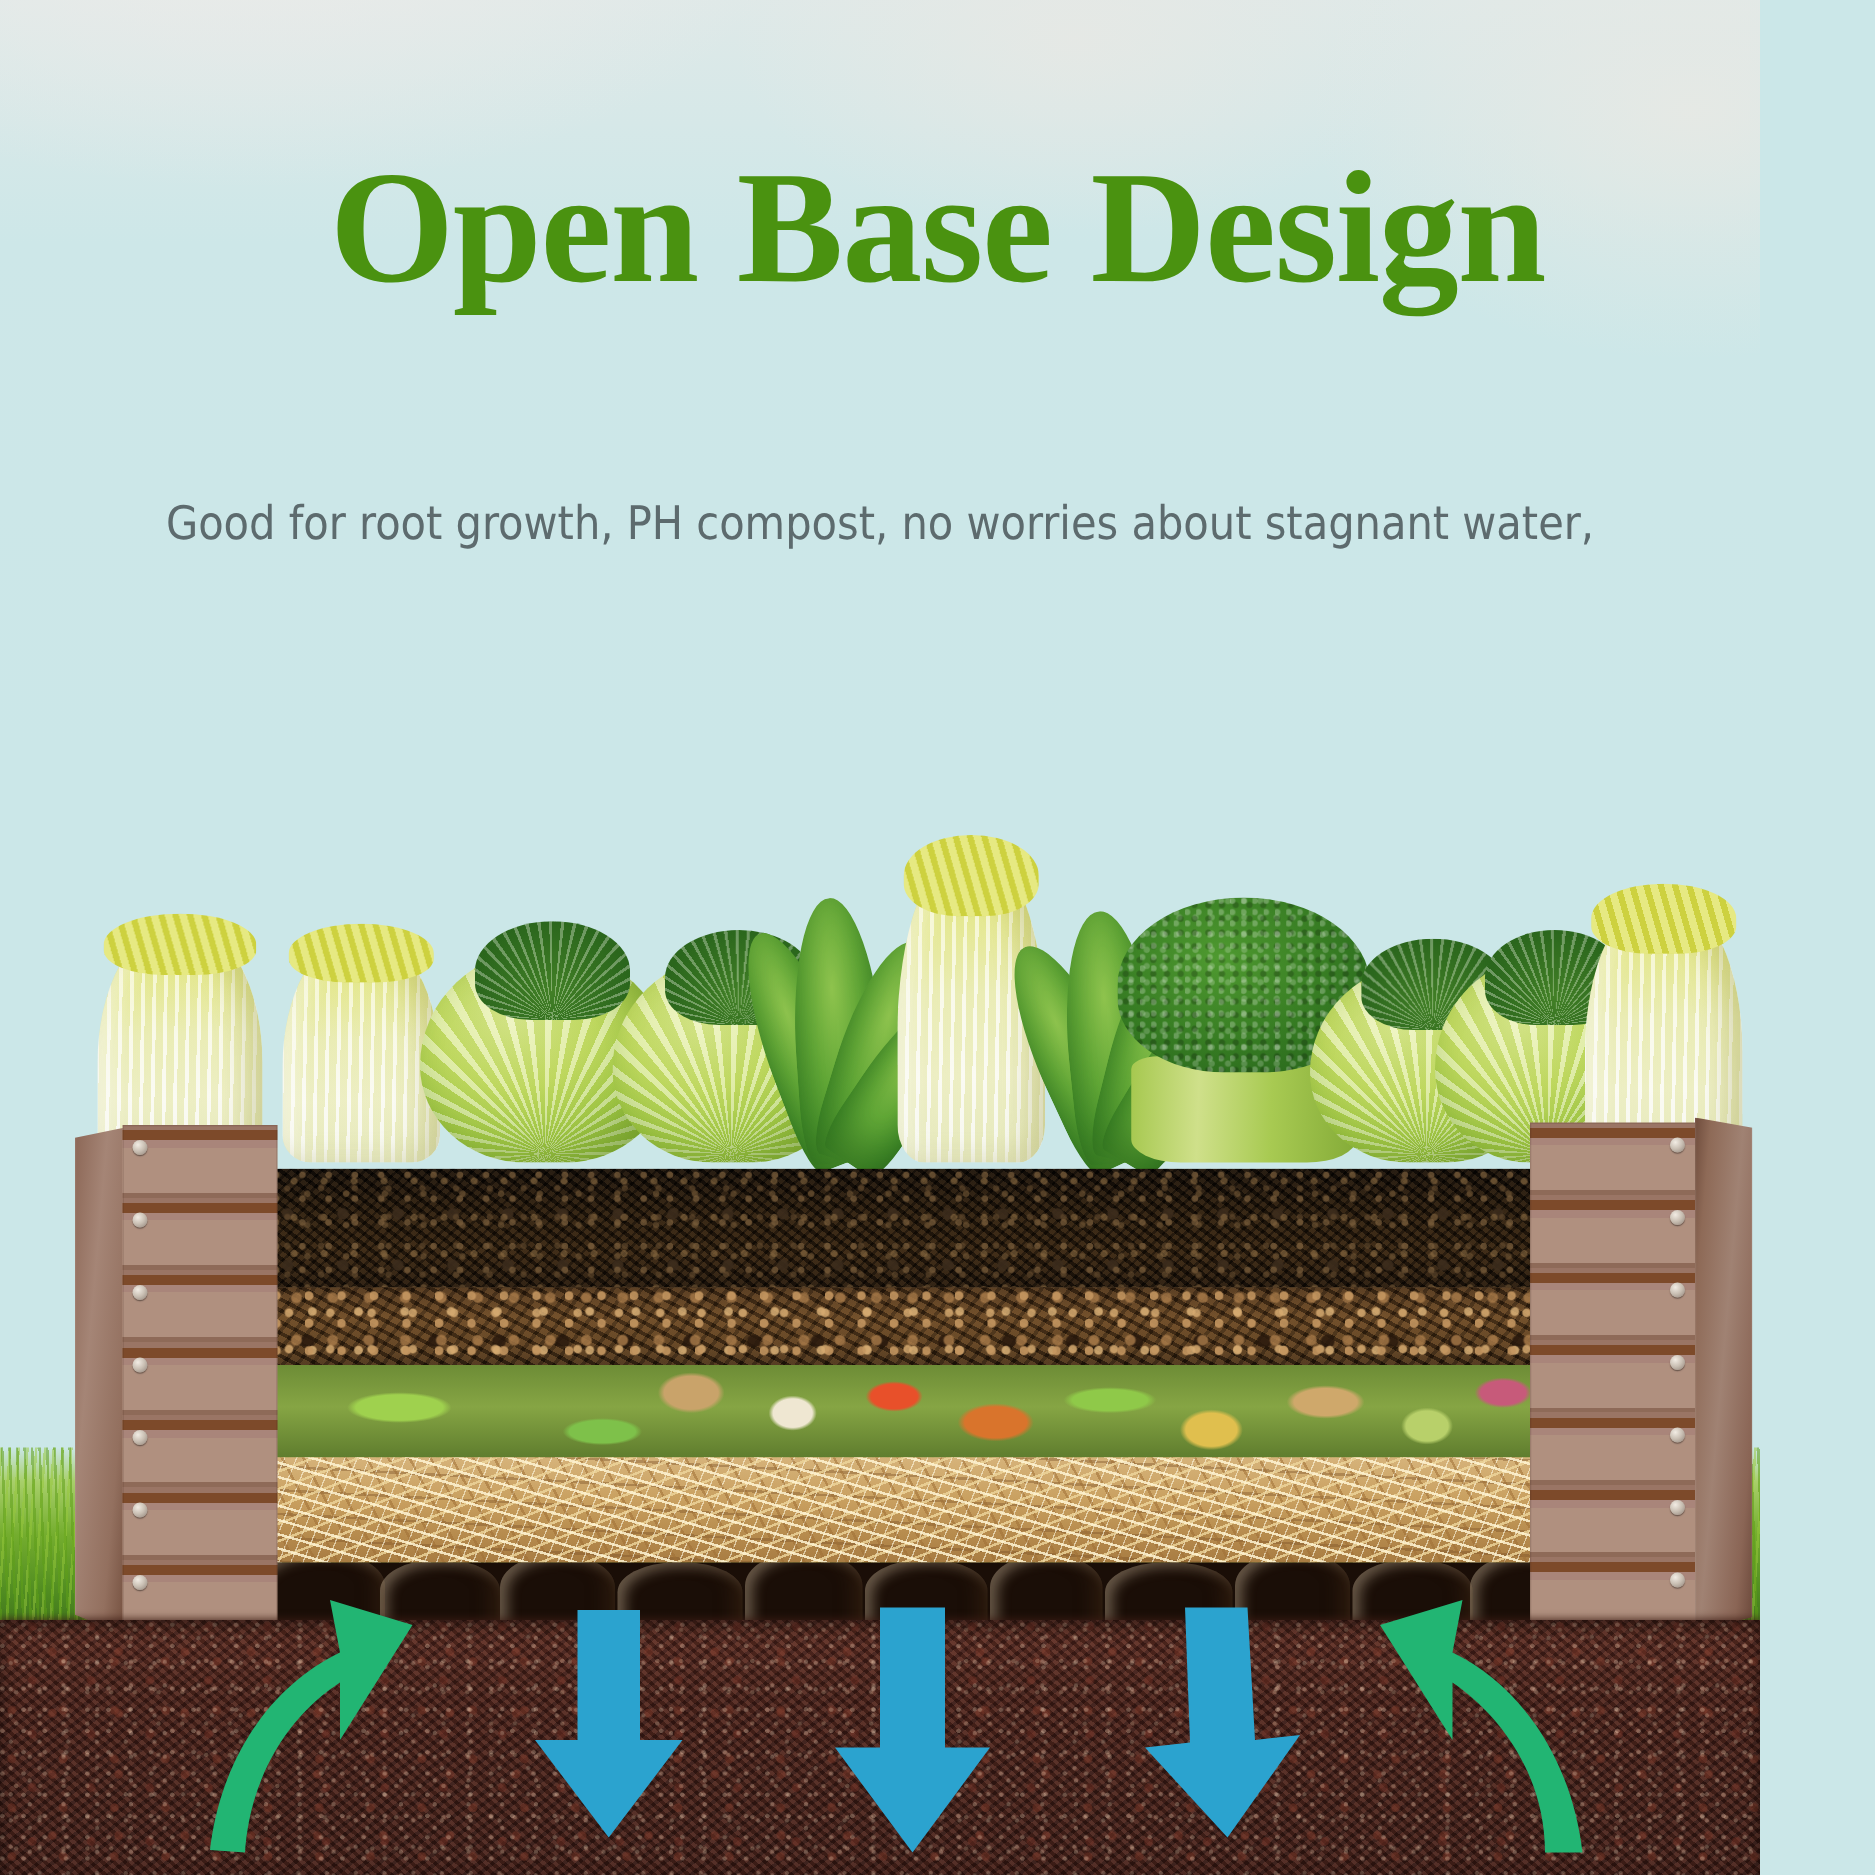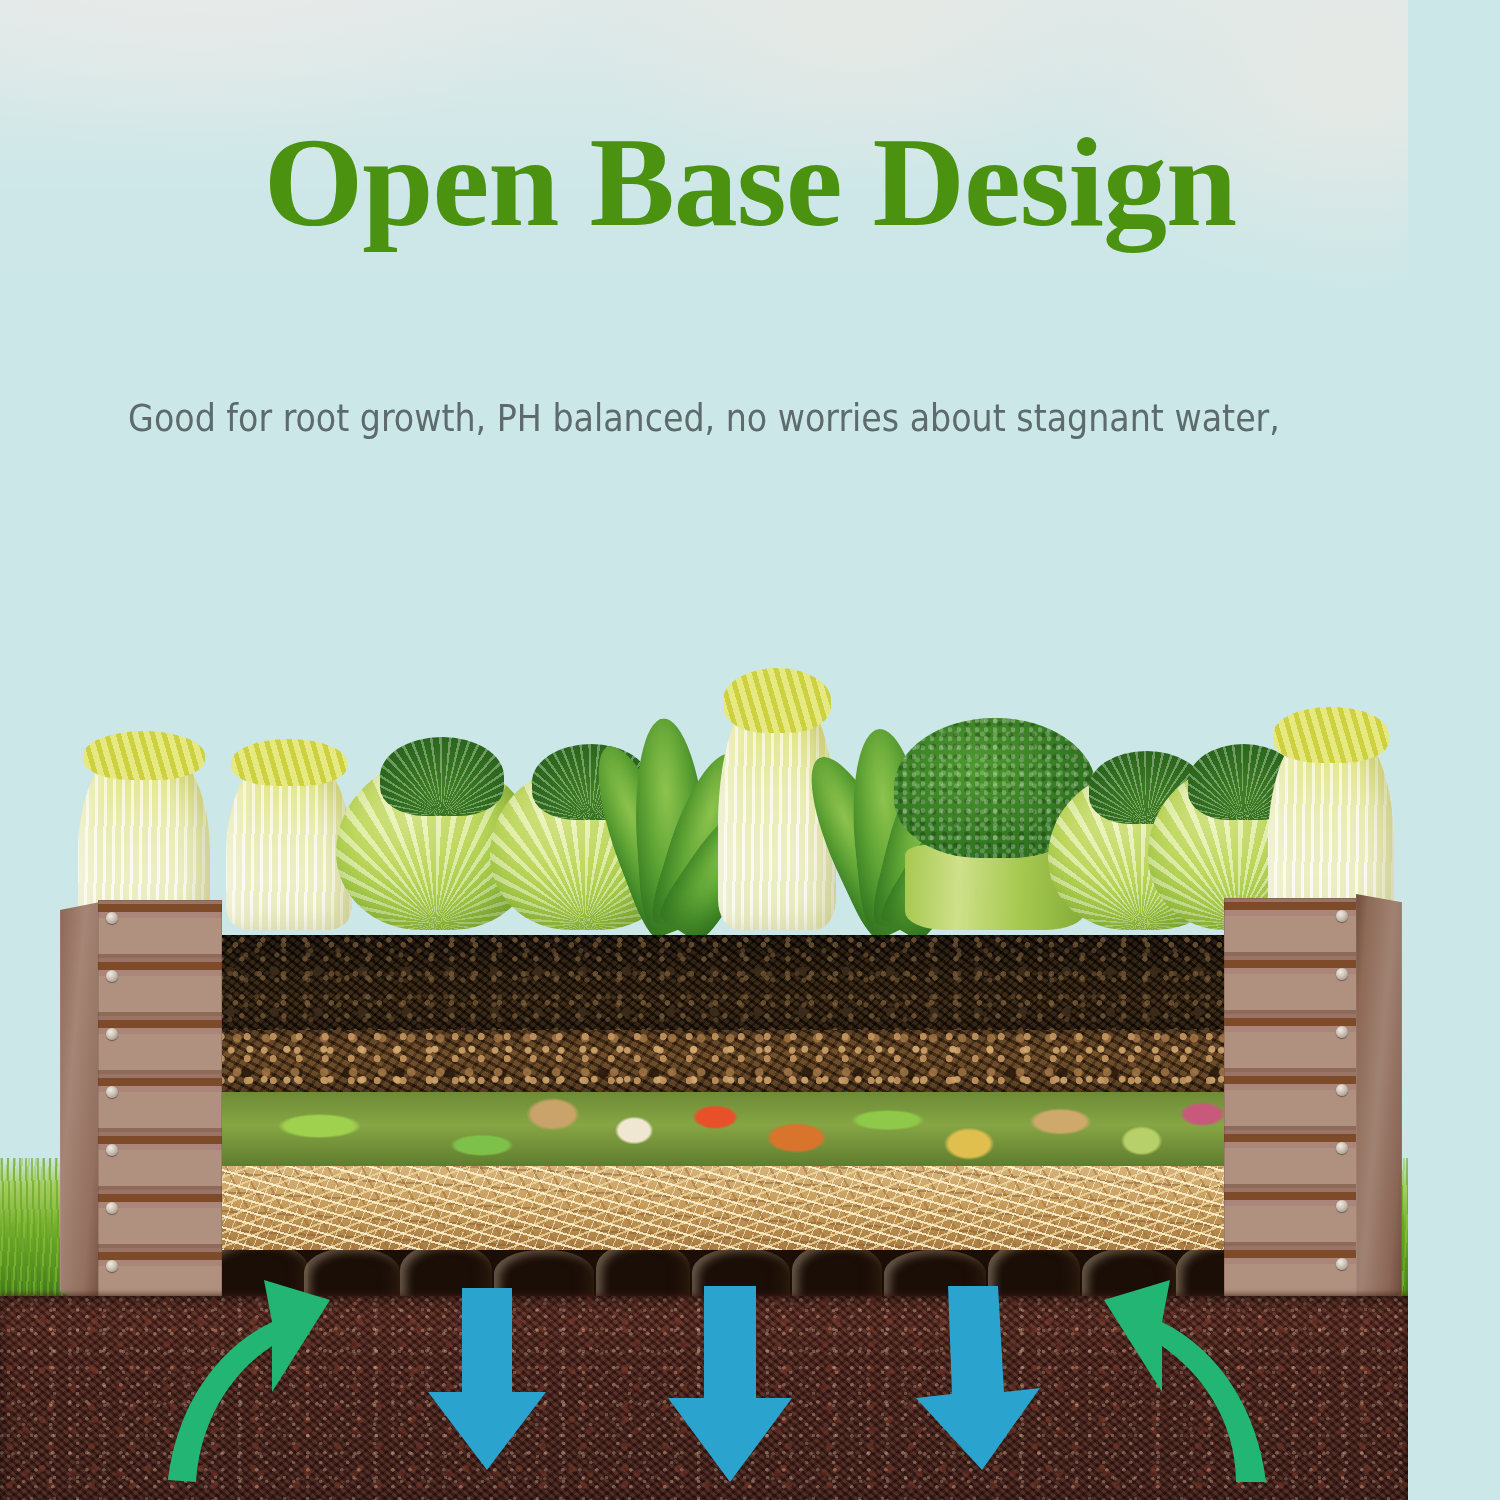--- a/index.html
+++ b/index.html
@@ -269,21 +269,21 @@
 </head>
 <body>
 
 <div id="poster">
 
   <div class="sky"></div>
 
   <div class="headline nosel">Open Base Design</div>
 
   <div class="subcopy nosel">
-    <span>Good for root growth, PH balanced, no worries about stagnant water,</span>
+    <span>Good for root growth, PH compost, no worries about stagnant water,</span>
   </div>
 
   <div class="grass"></div>
 
   <div class="veg-row">
 
     <div class="veg napa" style="left:78px;width:132px;height:190px;"></div>
 
     <div class="veg napa" style="left:226px;width:126px;height:182px;"></div>
 

